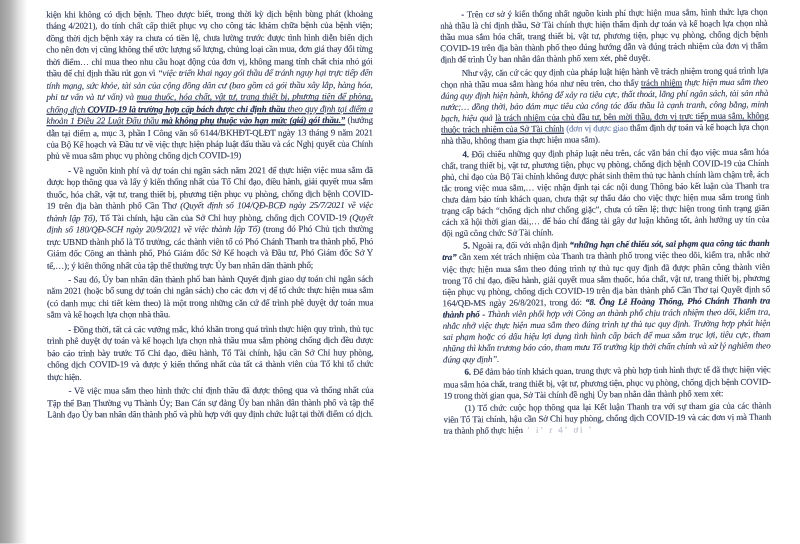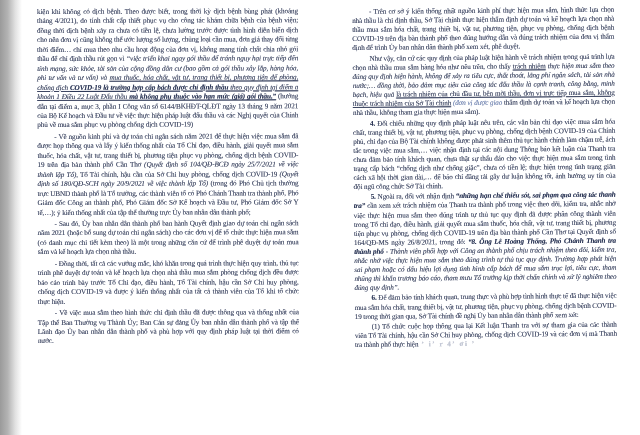--- a/index.html
+++ b/index.html
@@ -48,35 +48,35 @@
   .para { margin: 0 0 2px 0; }
   .page-right .para { margin: 0 0 1.5px 0; }
   .para.indent { text-indent: 17px; }
   .seg-n  { }
   .seg-i  { font-style: italic; }
   .seg-u  { text-decoration: underline; text-underline-offset: 1px; }
   .seg-iu { font-style: italic; text-decoration: underline; text-underline-offset: 1px; }
   .seg-b  { font-weight: bold; color: #2c3757; }
   .seg-bi { font-weight: bold; font-style: italic; color: #2c3757; }
   .seg-biu{ font-weight: bold; font-style: italic; text-decoration: underline; text-underline-offset: 1px; color: #2c3757; }
-  .seg-lb { color: #7d93c5; font-style: italic; }
-  .seg-faded { color: #a7afc4; opacity: 0.65; letter-spacing: 1.5px; font-weight: bold; }
+  .seg-lb { color: #7d93c5; }
+  .seg-faded { color: #a7afc4; opacity: 0.65; letter-spacing: 1.5px; }
 </style>
 </head>
 <body>
 
 <div class="canvas">
   <div class="edge-left"></div>
   <div class="edge-right"></div>
   <div class="page page-left">
       <p class="para"><span class="seg-n">kiện khi không có dịch bệnh. Theo được biết, trong thời kỳ dịch bệnh bùng phát (khoảng tháng 4/2021), do tính chất cấp thiết phục vụ cho công tác khám chữa bệnh của bệnh viện; đồng thời dịch bệnh xảy ra chưa có tiền lệ, chưa lường trước được tình hình diễn biến dịch cho nên đơn vị cũng không thể ước lượng số lượng, chủng loại cần mua, đơn giá thay đổi từng thời điểm… chỉ mua theo nhu cầu hoạt động của đơn vị, không mang tính chất chia nhỏ gói thầu để chỉ định thầu rút gọn vì </span><span class="seg-i">“việc triển khai ngay gói thầu để tránh nguy hại trực tiếp đến tính mạng, sức khỏe, tài sản của cộng đồng dân cư (bao gồm cả gói thầu xây lắp, hàng hóa, phi tư vấn và tư vấn) và </span><span class="seg-iu">mua thuốc, hóa chất, vật tư, trang thiết bị, phương tiện để phòng, chống dịch </span><span class="seg-biu">COVID-19 là trường hợp cấp bách được chỉ định thầu </span><span class="seg-iu">theo quy định tại điểm a khoản 1 Điều 22 Luật Đấu thầu </span><span class="seg-biu">mà không phụ thuộc vào hạn mức (giá) gói thầu.”</span><span class="seg-n"> (hướng dẫn tại điểm a, mục 3, phần I Công văn số 6144/BKHĐT-QLĐT ngày 13 tháng 9 năm 2021 của Bộ Kế hoạch và Đầu tư về việc thực hiện pháp luật đấu thầu và các Nghị quyết của Chính phủ về mua sắm phục vụ phòng chống dịch COVID-19)</span></p>
       <p class="para indent"><span class="seg-n">- Về nguồn kinh phí và dự toán chi ngân sách năm 2021 để thực hiện việc mua sắm đã được họp thông qua và lấy ý kiến thống nhất của Tổ Chỉ đạo, điều hành, giải quyết mua sắm thuốc, hóa chất, vật tư, trang thiết bị, phương tiện phục vụ phòng, chống dịch bệnh COVID-19 trên địa bàn thành phố Cần Thơ </span><span class="seg-i">(Quyết định số 104/QĐ-BCĐ ngày 25/7/2021 về việc thành lập Tổ)</span><span class="seg-n">, Tổ Tài chính, hậu cần của Sở Chỉ huy phòng, chống dịch COVID-19 </span><span class="seg-i">(Quyết định số 180/QĐ-SCH ngày 20/9/2021 về việc thành lập Tổ)</span><span class="seg-n"> (trong đó Phó Chủ tịch thường trực UBND thành phố là Tổ trưởng, các thành viên tổ có Phó Chánh Thanh tra thành phố, Phó Giám đốc Công an thành phố, Phó Giám đốc Sở Kế hoạch và Đầu tư, Phó Giám đốc Sở Y tế,…); ý kiến thống nhất của tập thể thường trực Ủy ban nhân dân thành phố;</span></p>
       <p class="para indent"><span class="seg-n">- Sau đó, Ủy ban nhân dân thành phố ban hành Quyết định giao dự toán chi ngân sách năm 2021 (hoặc bổ sung dự toán chi ngân sách) cho các đơn vị để tổ chức thực hiện mua sắm (có danh mục chi tiết kèm theo) là một trong những căn cứ để trình phê duyệt dự toán mua sắm và kế hoạch lựa chọn nhà thầu.</span></p>
       <p class="para indent"><span class="seg-n">- Đồng thời, tất cả các vướng mắc, khó khăn trong quá trình thực hiện quy trình, thủ tục trình phê duyệt dự toán và kế hoạch lựa chọn nhà thầu mua sắm phòng chống dịch đều được báo cáo trình bày trước Tổ Chỉ đạo, điều hành, Tổ Tài chính, hậu cần Sở Chỉ huy phòng, chống dịch COVID-19 và được ý kiến thống nhất của tất cả thành viên của Tổ khi tổ chức thực hiện.</span></p>
-      <p class="para indent"><span class="seg-n">- Về việc mua sắm theo hình thức chỉ định thầu đã được thông qua và thống nhất của Tập thể Ban Thường vụ Thành Ủy; Ban Cán sự đảng Ủy ban nhân dân thành phố và tập thể Lãnh đạo Ủy ban nhân dân thành phố và phù hợp với quy định pháp luật tại thời điểm có nước.</span></p>
+      <p class="para indent"><span class="seg-n">- Về việc mua sắm theo hình thức chỉ định thầu đã được thông qua và thống nhất của Tập thể Ban Thường vụ Thành Ủy; Ban Cán sự đảng Ủy ban nhân dân thành phố và tập thể Lãnh đạo Ủy ban nhân dân thành phố và phù hợp với quy định chức luật tại thời điểm có dịch.</span></p>
     </div>
   <div class="page page-right">
       <p class="para indent"><span class="seg-n">- Trên cơ sở ý kiến thống nhất nguồn kinh phí thực hiện mua sắm, hình thức lựa chọn nhà thầu là chỉ định thầu, Sở Tài chính thực hiện thẩm định dự toán và kế hoạch lựa chọn nhà thầu mua sắm hóa chất, trang thiết bị, vật tư, phương tiện, phục vụ phòng, chống dịch bệnh COVID-19 trên địa bàn thành phố theo đúng hướng dẫn và đúng trách nhiệm của đơn vị thẩm định để trình Ủy ban nhân dân thành phố xem xét, phê duyệt.</span></p>
       <p class="para indent"><span class="seg-n">Như vậy, căn cứ các quy định của pháp luật hiện hành về trách nhiệm trong quá trình lựa chọn nhà thầu mua sắm hàng hóa như nêu trên, cho thấy </span><span class="seg-u">trách nhiệm</span><span class="seg-i"> thực hiện mua sắm theo đúng quy định hiện hành, không để xảy ra tiêu cực, thất thoát, lãng phí ngân sách, tài sản nhà nước;… đồng thời, bảo đảm mục tiêu của công tác đấu thầu là cạnh tranh, công bằng, minh bạch, hiệu quả </span><span class="seg-u">là trách nhiệm của chủ đầu tư, bên mời thầu, đơn vị trực tiếp mua sắm, không thuộc trách nhiệm của Sở Tài chính</span><span class="seg-lb"> (đơn vị được giao</span><span class="seg-n"> thẩm định dự toán và kế hoạch lựa chọn nhà thầu, không tham gia thực hiện mua sắm).</span></p>
       <p class="para indent"><span class="seg-b">4.</span><span class="seg-n"> Đối chiếu những quy định pháp luật nêu trên, các văn bản chỉ đạo việc mua sắm hóa chất, trang thiết bị, vật tư, phương tiện, phục vụ phòng, chống dịch bệnh COVID-19 của Chính phủ, chỉ đạo của Bộ Tài chính không được phát sinh thêm thủ tục hành chính làm chậm trễ, ách tắc trong việc mua sắm,… việc nhận định tại các nội dung Thông báo kết luận của Thanh tra chưa đảm bảo tính khách quan, chưa thật sự thấu đáo cho việc thực hiện mua sắm trong tình trạng cấp bách “chống dịch như chống giặc”, chưa có tiền lệ; thực hiện trong tình trạng giãn cách xã hội thời gian dài,… để báo chí đăng tải gây dư luận không tốt, ảnh hưởng uy tín của đội ngũ công chức Sở Tài chính.</span></p>
       <p class="para indent"><span class="seg-b">5.</span><span class="seg-n"> Ngoài ra, đối với nhận định </span><span class="seg-bi">“những hạn chế thiếu sót, sai phạm qua công tác thanh tra”</span><span class="seg-n"> cần xem xét trách nhiệm của Thanh tra thành phố trong việc theo dõi, kiểm tra, nhắc nhở việc thực hiện mua sắm theo đúng trình tự thủ tục quy định đã được phân công thành viên trong Tổ chỉ đạo, điều hành, giải quyết mua sắm thuốc, hóa chất, vật tư, trang thiết bị, phương tiện phục vụ phòng, chống dịch COVID-19 trên địa bàn thành phố Cần Thơ tại Quyết định số 164/QĐ-MS ngày 26/8/2021, trong đó: </span><span class="seg-bi">“8. Ông Lê Hoàng Thống, Phó Chánh Thanh tra thành phố</span><span class="seg-i"> - Thành viên phối hợp với Công an thành phố chịu trách nhiệm theo dõi, kiểm tra, nhắc nhở việc thực hiện mua sắm theo đúng trình tự thủ tục quy định. Trường hợp phát hiện sai phạm hoặc có dấu hiệu lợi dụng tình hình cấp bách để mua sắm trục lợi, tiêu cực, tham nhũng thì khẩn trương báo cáo, tham mưu Tổ trưởng kịp thời chấn chỉnh và xử lý nghiêm theo đúng quy định”.</span></p>
       <p class="para indent"><span class="seg-b">6.</span><span class="seg-n"> Để đảm bảo tính khách quan, trung thực và phù hợp tình hình thực tế đã thực hiện việc mua sắm hóa chất, trang thiết bị, vật tư, phương tiện, phục vụ phòng, chống dịch bệnh COVID-19 trong thời gian qua, Sở Tài chính đề nghị Ủy ban nhân dân thành phố xem xét:</span></p>
       <p class="para indent"><span class="seg-n">(1) Tổ chức cuộc họp thông qua lại Kết luận Thanh tra với sự tham gia của các thành viên Tổ Tài chính, hậu cần Sở Chỉ huy phòng, chống dịch COVID-19 và các đơn vị mà Thanh tra thành phố thực hiện</span><span class="seg-faded">  ʼ  iʼ r  4ʼ ơi  ʼ</span></p>
     </div>
 </div>

